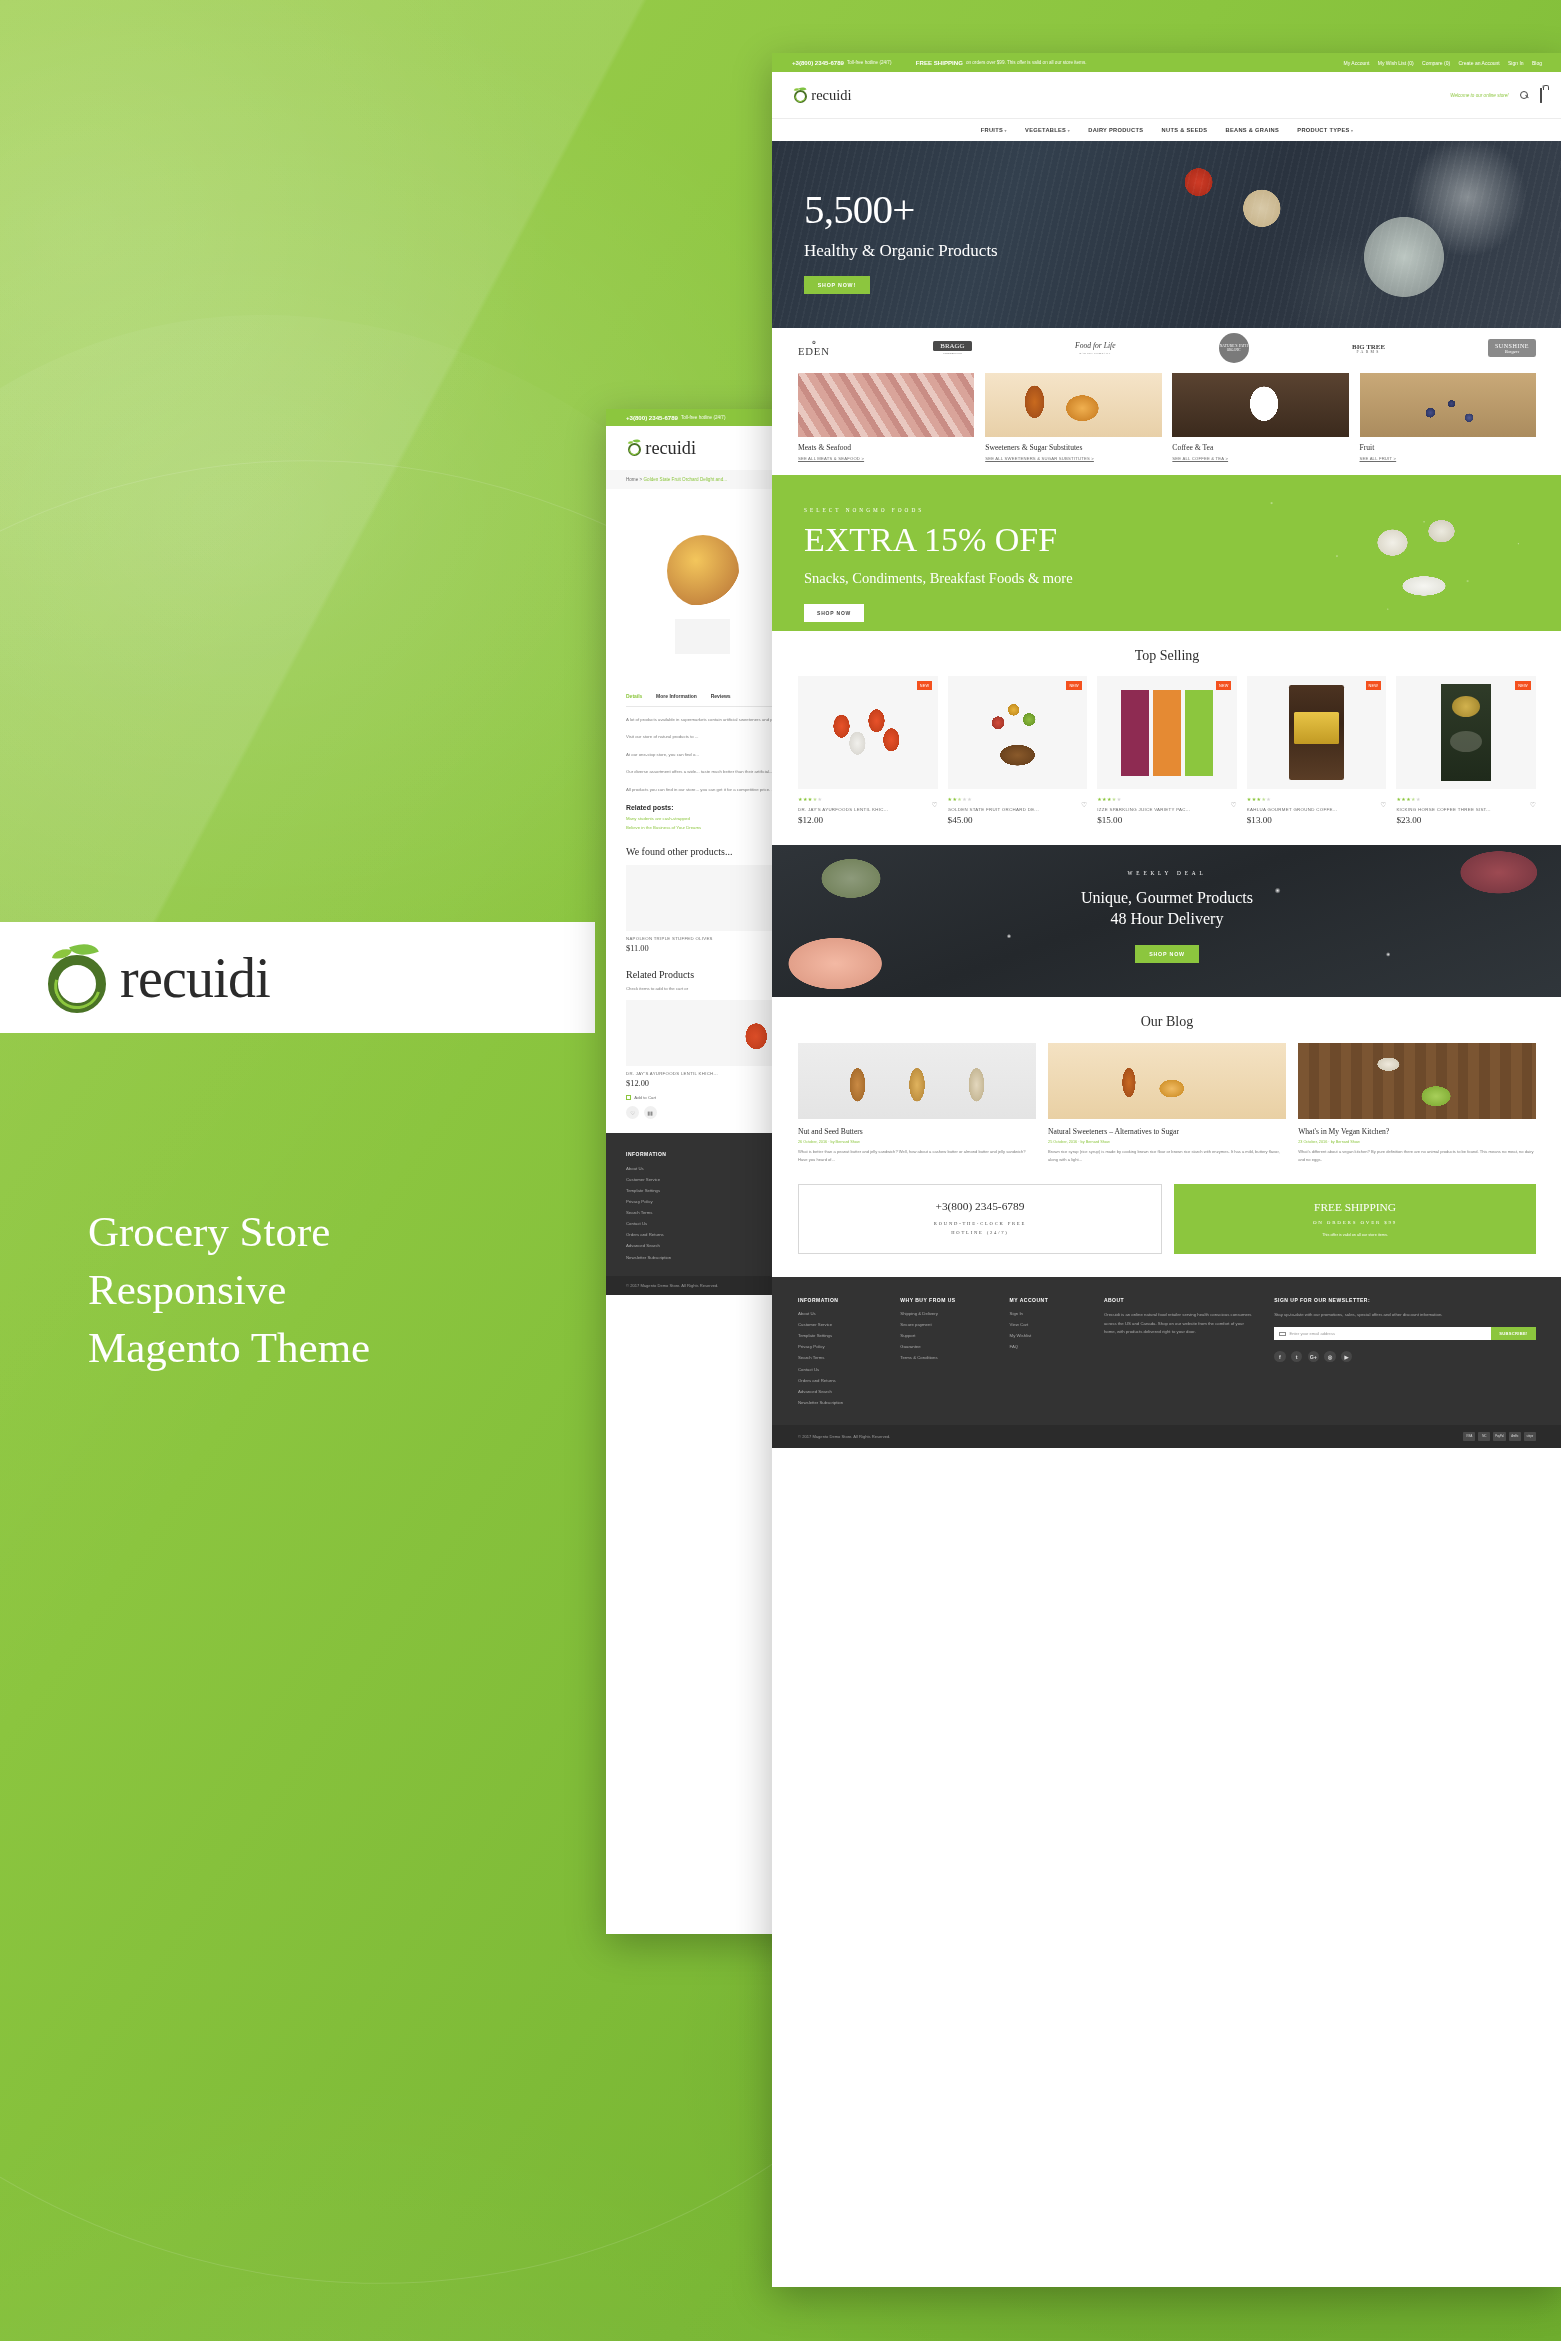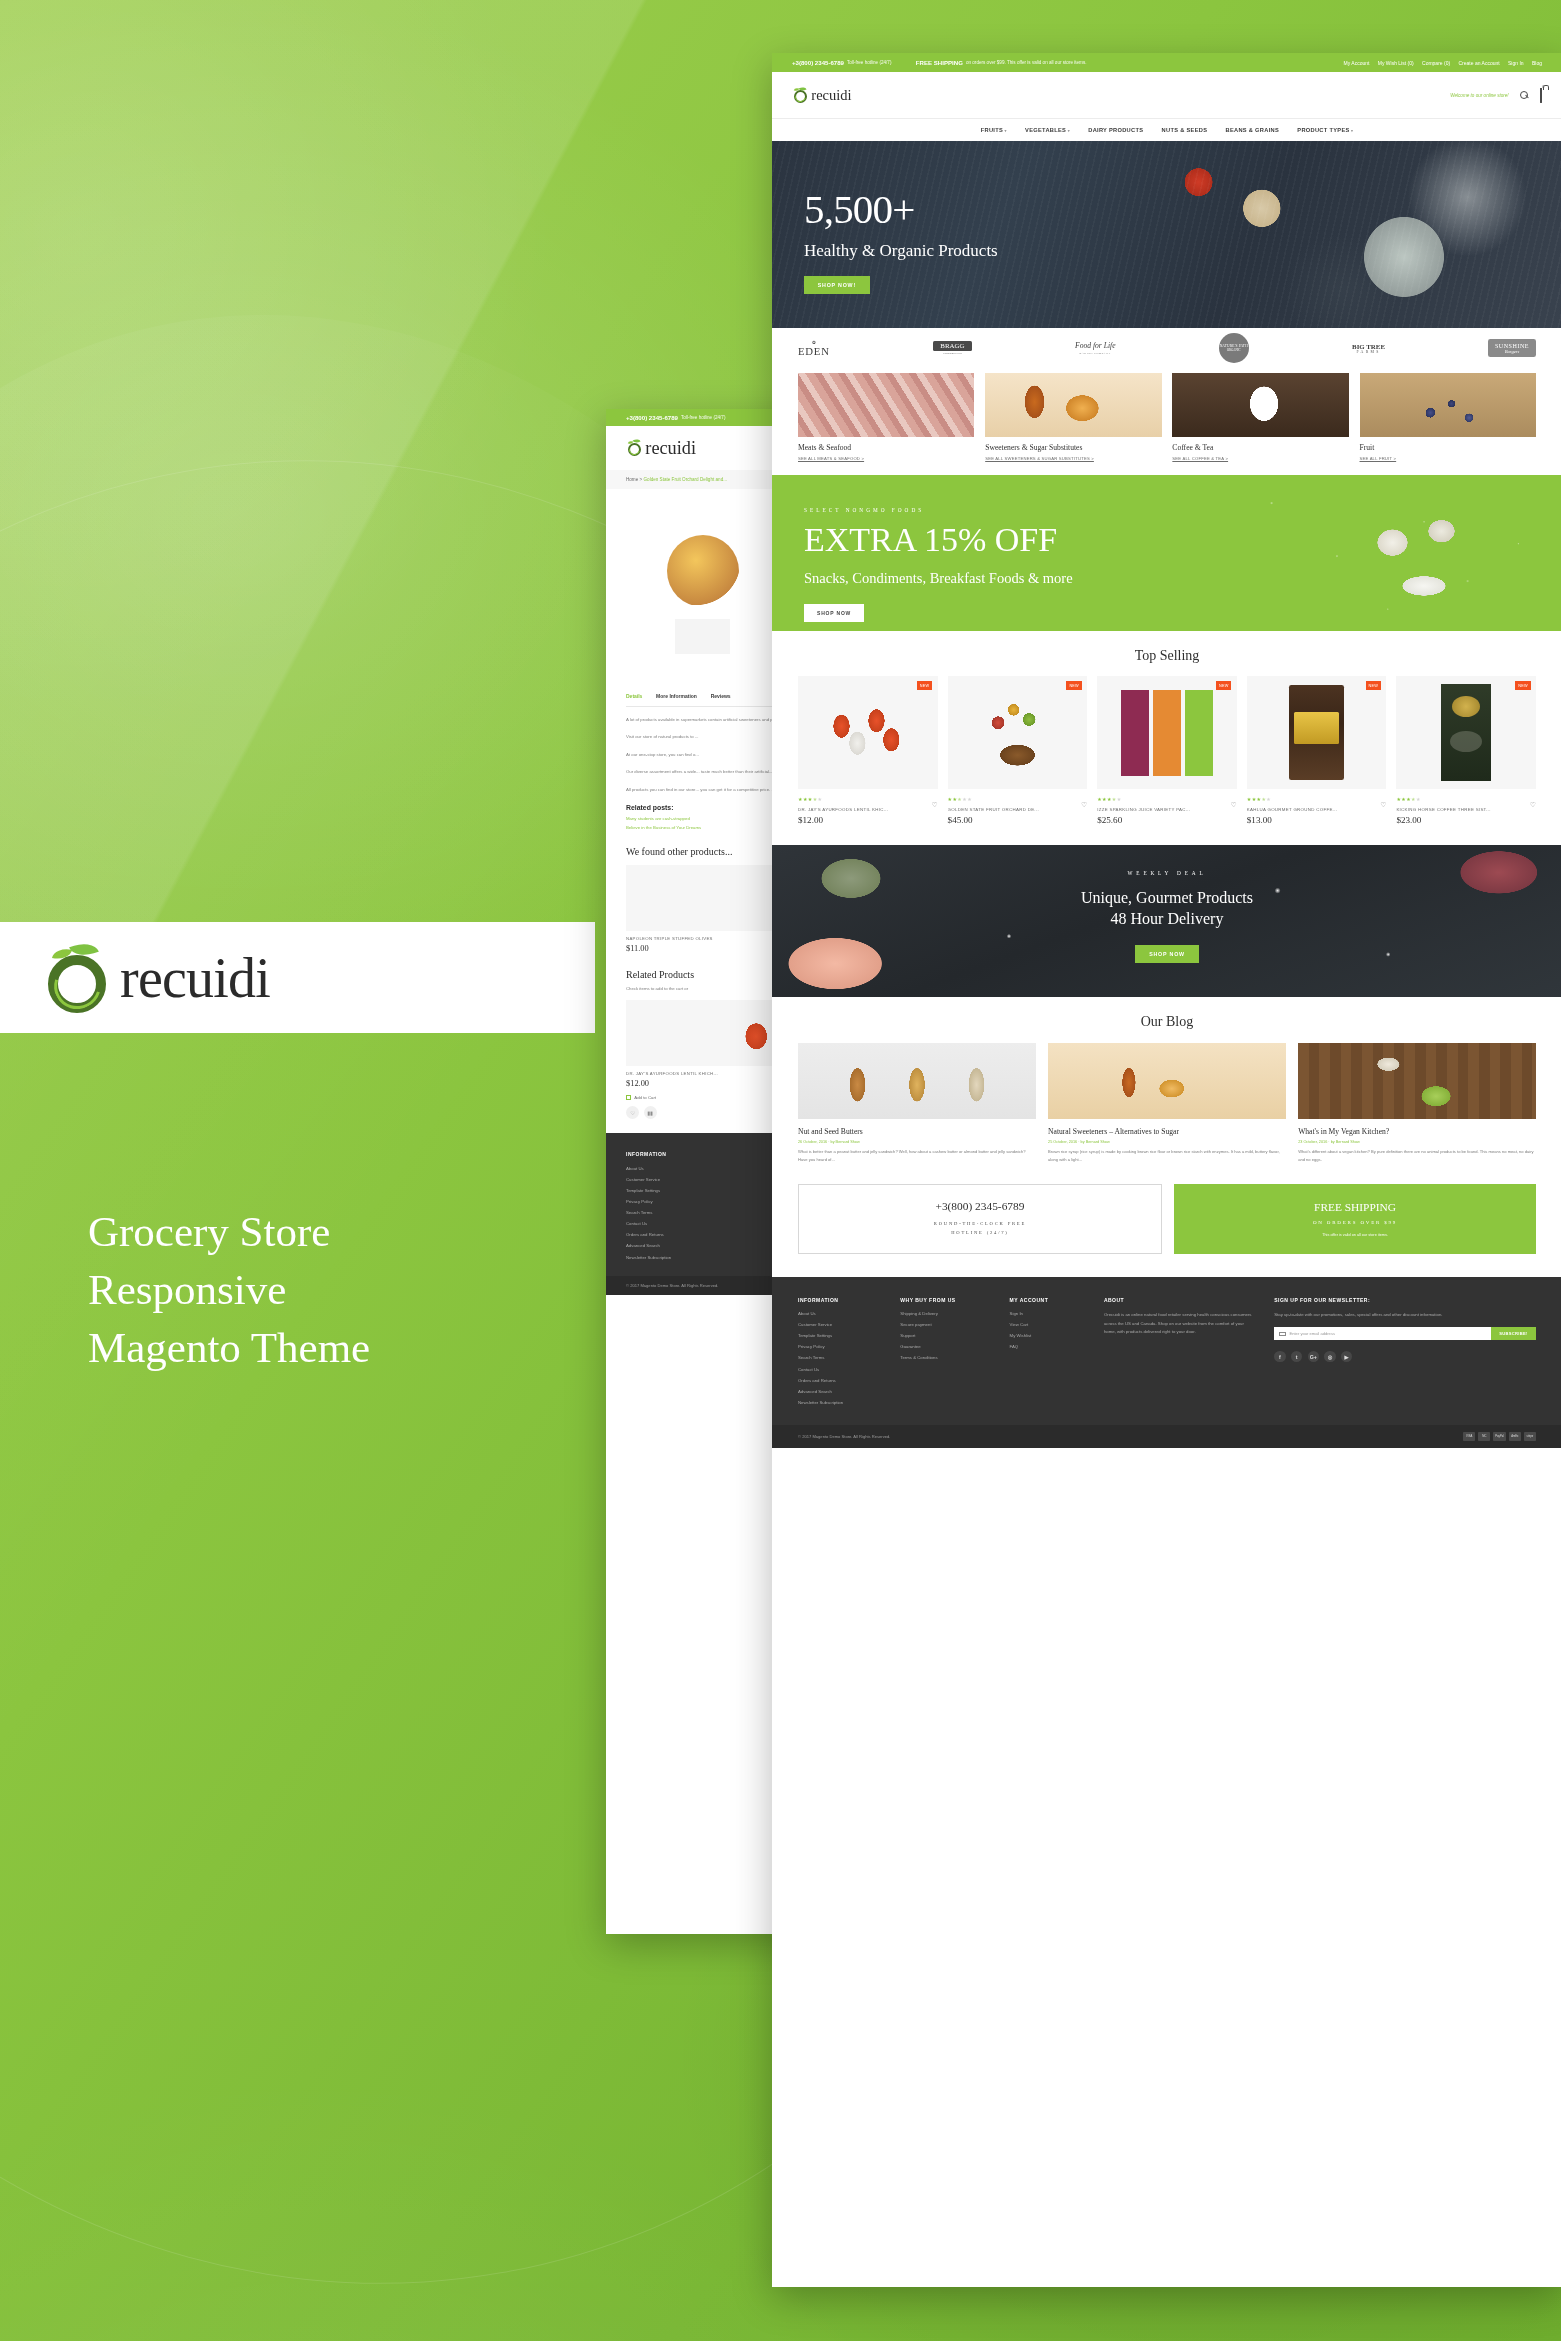--- a/index.html
+++ b/index.html
@@ -577,21 +577,21 @@
       <div class="prod-imgwrap">
         <span class="badge-new">NEW</span>
         <div style="width:66%;height:76%;background:
           linear-gradient(90deg,#8e2b52 0 30%, transparent 30% 35%, #e58a33 35% 65%, transparent 65% 70%, #8cc63e 70% 100%)"></div>
       </div>
       <div class="stars">★★★<span style="opacity:.55">★</span><span class="off">★</span></div>
       <div class="prod-row">
         <div class="prod-name">IZZE SPARKLING JUICE VARIETY PAC...</div>
         <div class="heart">♡</div>
       </div>
-      <div class="prod-price">$25.60</div>
+      <div class="prod-price">$15.00</div>
     </div>
 
     <div class="prod">
       <div class="prod-imgwrap">
         <span class="badge-new">NEW</span>
         <div style="width:40%;height:84%;background:
           linear-gradient(#4c3321, #3a2618 40%, #5a3d26 100%);
           border-radius:2.3px;position:relative">
           <div style="position:absolute;left:10%;top:28%;width:80%;height:34%;
                       background:linear-gradient(#e8c547,#c29a23);border-radius:1.5px"></div>

